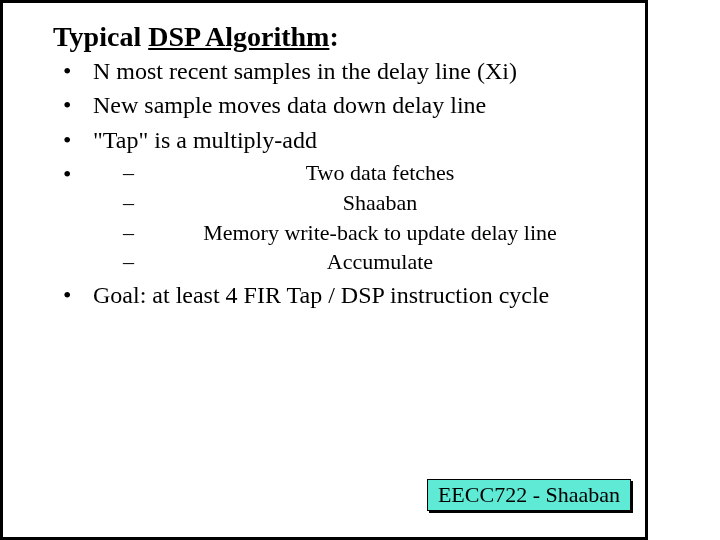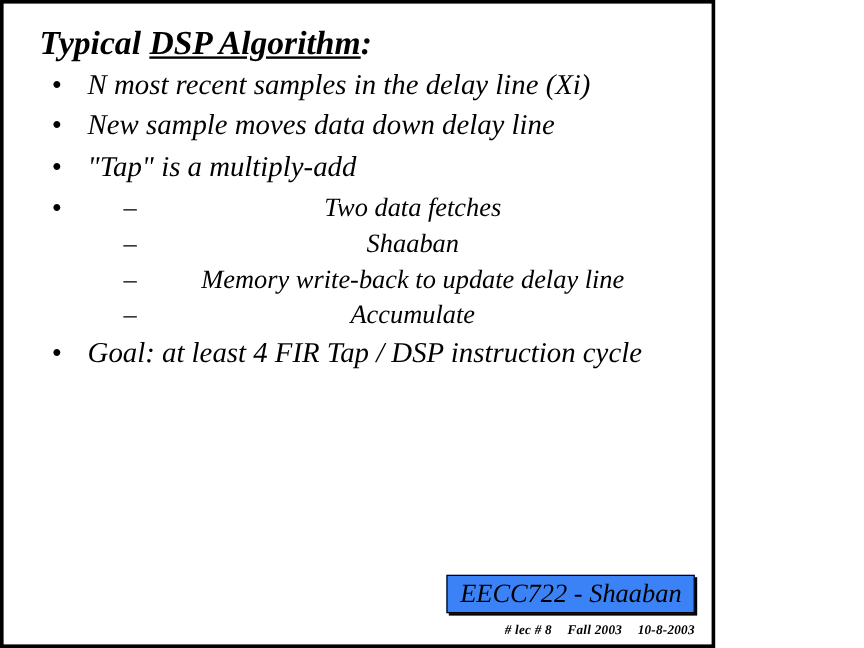--- a/index.html
+++ b/index.html
@@ -5,26 +5,25 @@
   * { margin: 0; padding: 0; box-sizing: border-box; }
   body {
     width: 720px;
     height: 540px;
     font-family: "Times New Roman", Times, serif;
     background: #fff;
     position: relative;
     overflow: hidden;
   }
   .slide {
-    width: 596px;
+    width: 648px;
     height: 540px;
     border: 3px solid #000;
     position: relative;
-    padding: 18px 30px 0 24px;
-    font-style: italic;
+    padding: 18px 30px 0 44px;
   }
   .pretitle {
     font-size: 28px;
     font-weight: bold;
     margin-left: 6px;
     margin-bottom: 2px;
   }
   .pretitle .underline { text-decoration: underline; }
   .title {
     font-size: 34px;
@@ -71,21 +70,21 @@
   }
   .footer-box {
     position: absolute;
     right: 14px;
     bottom: 26px;
     border: 1.5px solid #000;
     box-shadow: 2px 2px 0 #000;
     padding: 2px 10px 2px 10px;
     font-size: 22px;
     font-weight: normal;
-    background: #3b82f6;
+    background: #5eead4;
   }
   .footer-line {
     position: absolute;
     right: 14px;
     bottom: 6px;
     font-size: 11px;
     font-weight: bold;
     letter-spacing: 0.2px;
   }
   .footer-line span { margin-left: 10px; }
@@ -110,19 +109,14 @@
         <li>Shaaban</li>
         <li>Memory write-back to update delay line</li>
         <li>Accumulate</li>
       </ul>
     </li>
     <li>Goal:  at least 4 FIR Tap / DSP instruction cycle</li>
   </ul>
 
   <div class="footer-box">EECC722 - Shaaban</div>
 
-  <div class="footer-line">
-    <span>#  lec # 8</span>
-    <span>Fall 2003</span>
-    <span>10-8-2003</span>
-  </div>
 
 </div>
 
 </body></html>

